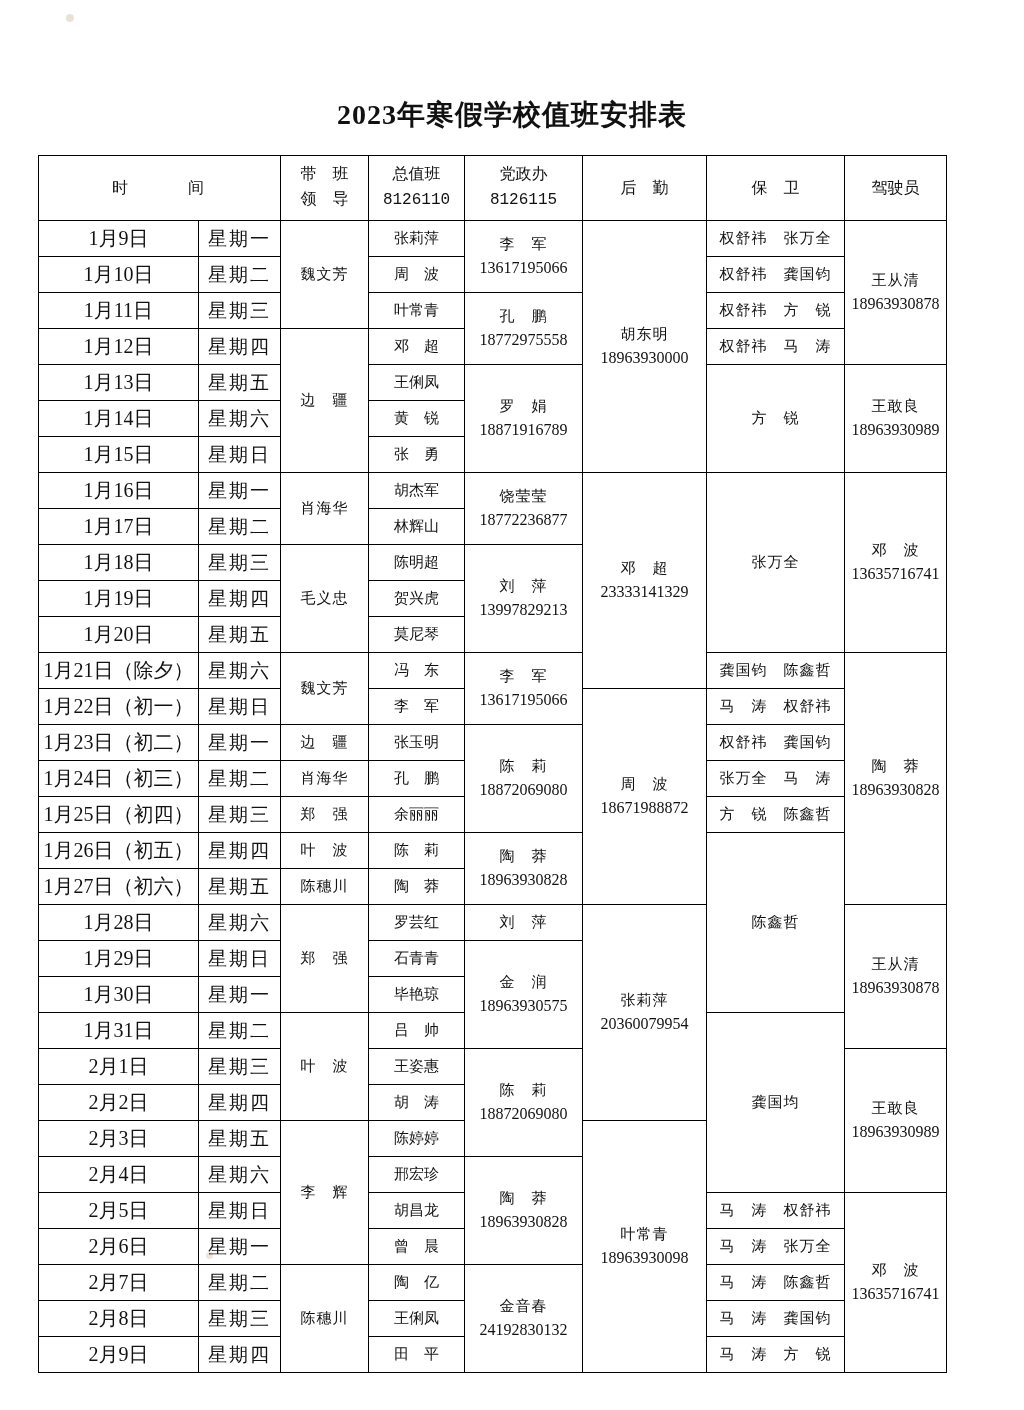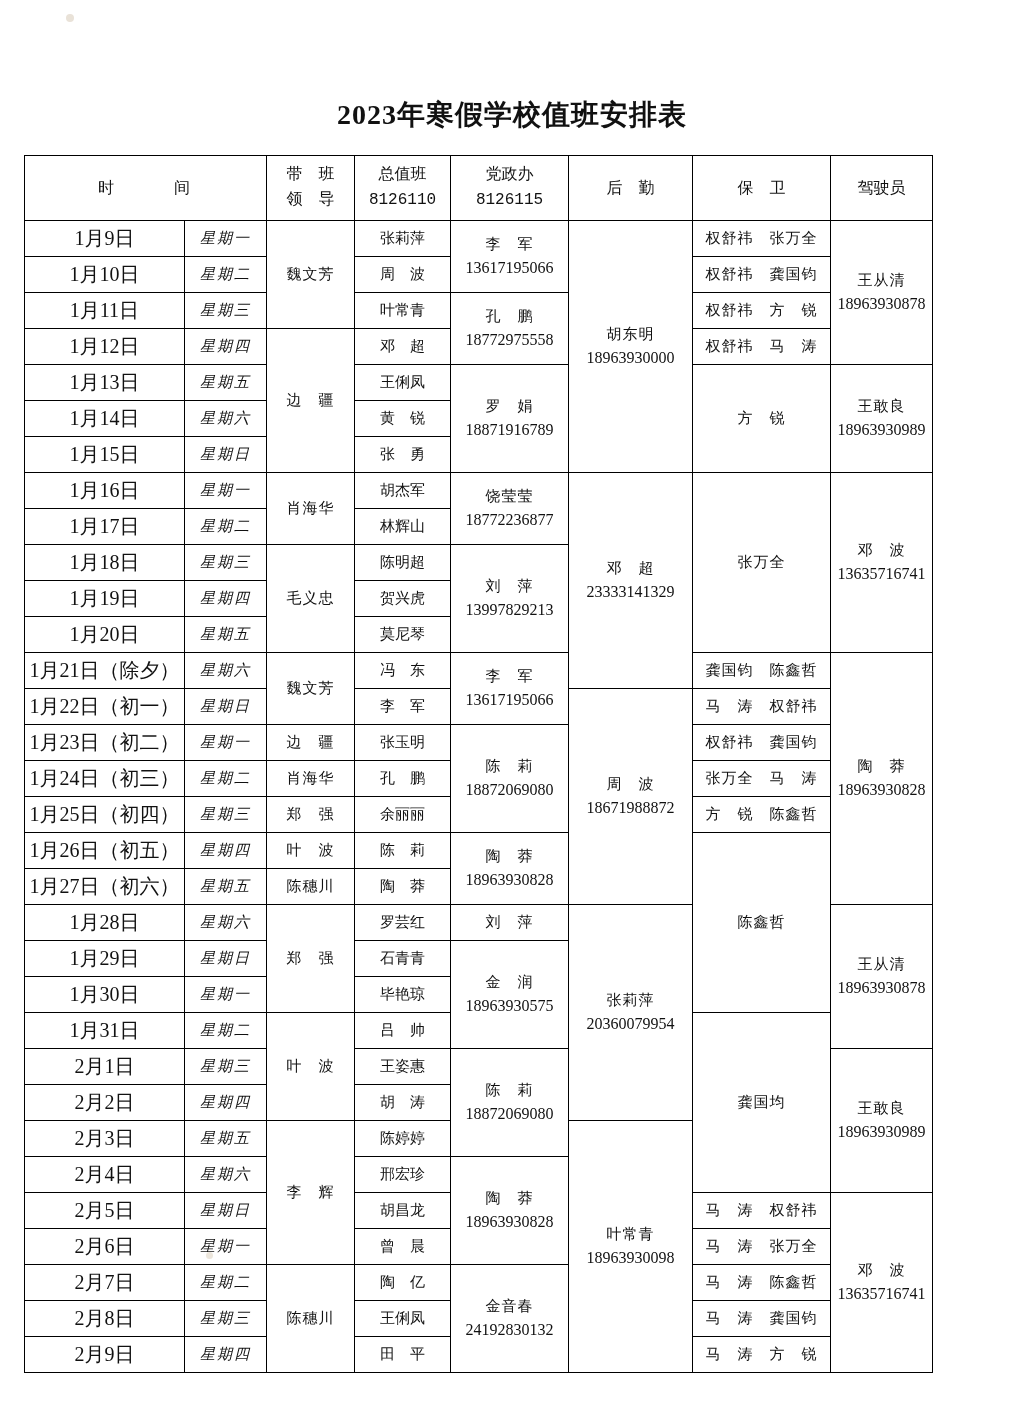--- a/index.html
+++ b/index.html
@@ -23,21 +23,21 @@
   .doc-title {
     text-align: center;
     font-size: 28px;
     font-weight: bold;
     letter-spacing: 1px;
     padding-top: 96px;
     font-family: "Liberation Serif", "DejaVu Serif", serif;
   }
   .table-wrap {
     position: absolute;
-    left: 24px;
+    left: 38px;
     top: 155px;
     width: 908px;
   }
   table.sched {
     border-collapse: collapse;
     width: 908px;
     table-layout: fixed;
     font-size: 14.5px;
   }
   table.sched td, table.sched th {
@@ -57,23 +57,22 @@
     font-family: Liberation Mono, monospace;
   }
   .sp3 { letter-spacing: 3px; }
   .timecell {
     height: 35px;
     font-size: 20px;
     white-space: nowrap;
   }
   .daycell {
     height: 35px;
-    font-size: 15px;
+    font-size: 19px;
     letter-spacing: 2px;
-    font-style: italic;
   }
   .namecell {
     font-size: 15px;
   }
   .phone {
     font-size: 16px;
   }
   .stack > div { line-height: 1.45; }
   .nm { letter-spacing: 1px; }
   

